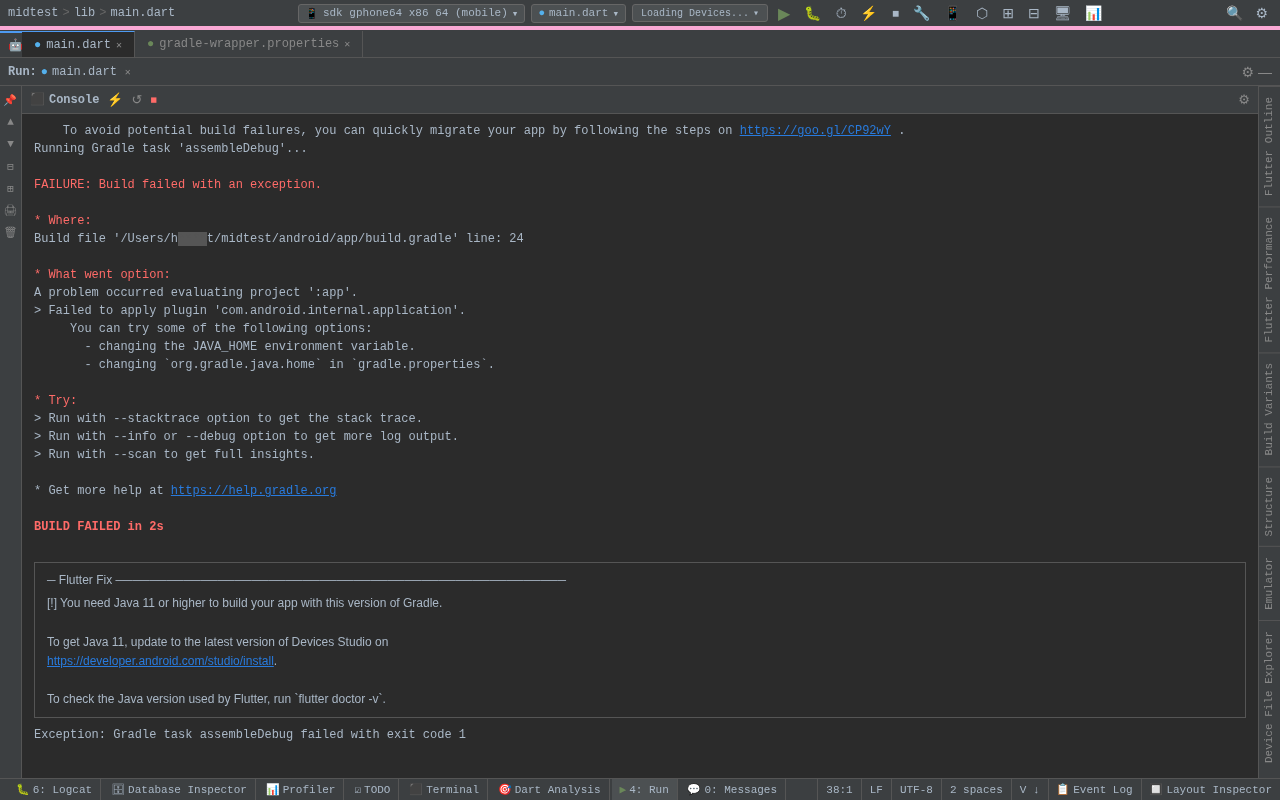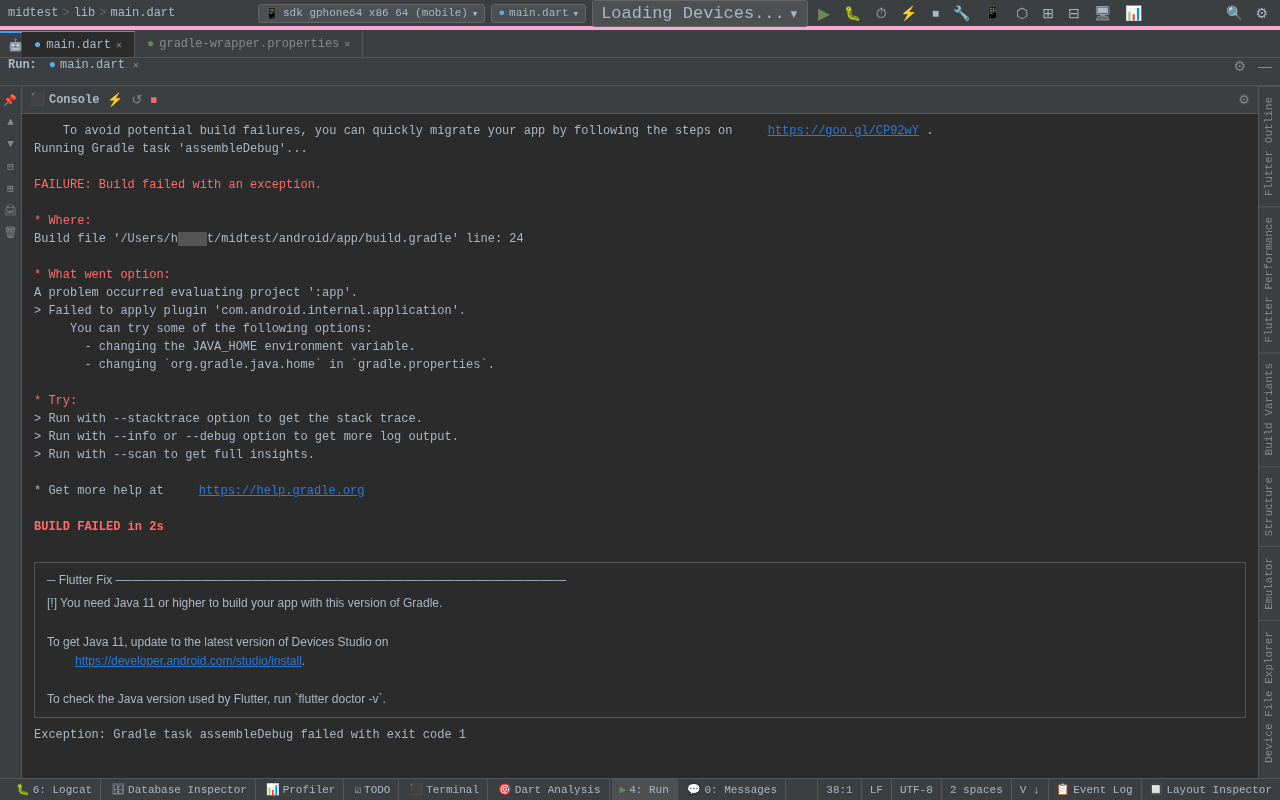--- a/index.html
+++ b/index.html
@@ -64,21 +64,21 @@
       align-items: center;
       gap: 4px;
       cursor: pointer;
     }
     .loading-selector {
       background: #4c5052;
       border: 1px solid #666;
       border-radius: 3px;
       color: #a9b7c6;
       padding: 2px 8px;
-      font-size: 17px;
+      font-size: 10px;
       display: flex;
       align-items: center;
       gap: 4px;
       cursor: pointer;
     }
     .toolbar-btn {
       background: none;
       border: none;
       color: #a9b7c6;
       cursor: pointer;
@@ -124,25 +124,25 @@
       font-size: 10px;
       color: #888;
       cursor: pointer;
     }
 
     
     .run-bar {
       background: #3c3f41;
       height: 28px;
       display: flex;
-      align-items: flex-start;
+      align-items: center;
       border-bottom: 1px solid #555;
       flex-shrink: 0;
       padding: 0 8px;
-      gap: 12px;
+      gap: 4px;
     }
     .run-tab {
       display: flex;
       align-items: center;
       gap: 4px;
       font-size: 12px;
       color: #a9b7c6;
       cursor: pointer;
     }
     .run-settings-btn {
@@ -247,21 +247,21 @@
       font-family: 'Consolas', 'Courier New', monospace;
       font-size: 12px;
       line-height: 1.5;
     }
     .console-output::-webkit-scrollbar { width: 8px; }
     .console-output::-webkit-scrollbar-track { background: #3c3f41; }
     .console-output::-webkit-scrollbar-thumb { background: #5a5a5a; border-radius: 4px; }
 
     .line-normal { color: #a9b7c6; }
     .line-error { color: #ff6b68; }
-    .line-link { color: #287bde; text-decoration: underline; cursor: pointer; margin-left: 28px; }
+    .line-link { color: #287bde; text-decoration: underline; cursor: pointer; }
     .bold-red { color: #ff6b68; font-weight: bold; }
 
     
     .flutter-fix-box {
       border: 1px solid #555;
       margin: 8px 0;
       padding: 8px 12px;
       background: #2b2b2b;
       font-family: Liberation Sans, sans-serif;
       font-size: 12px;

